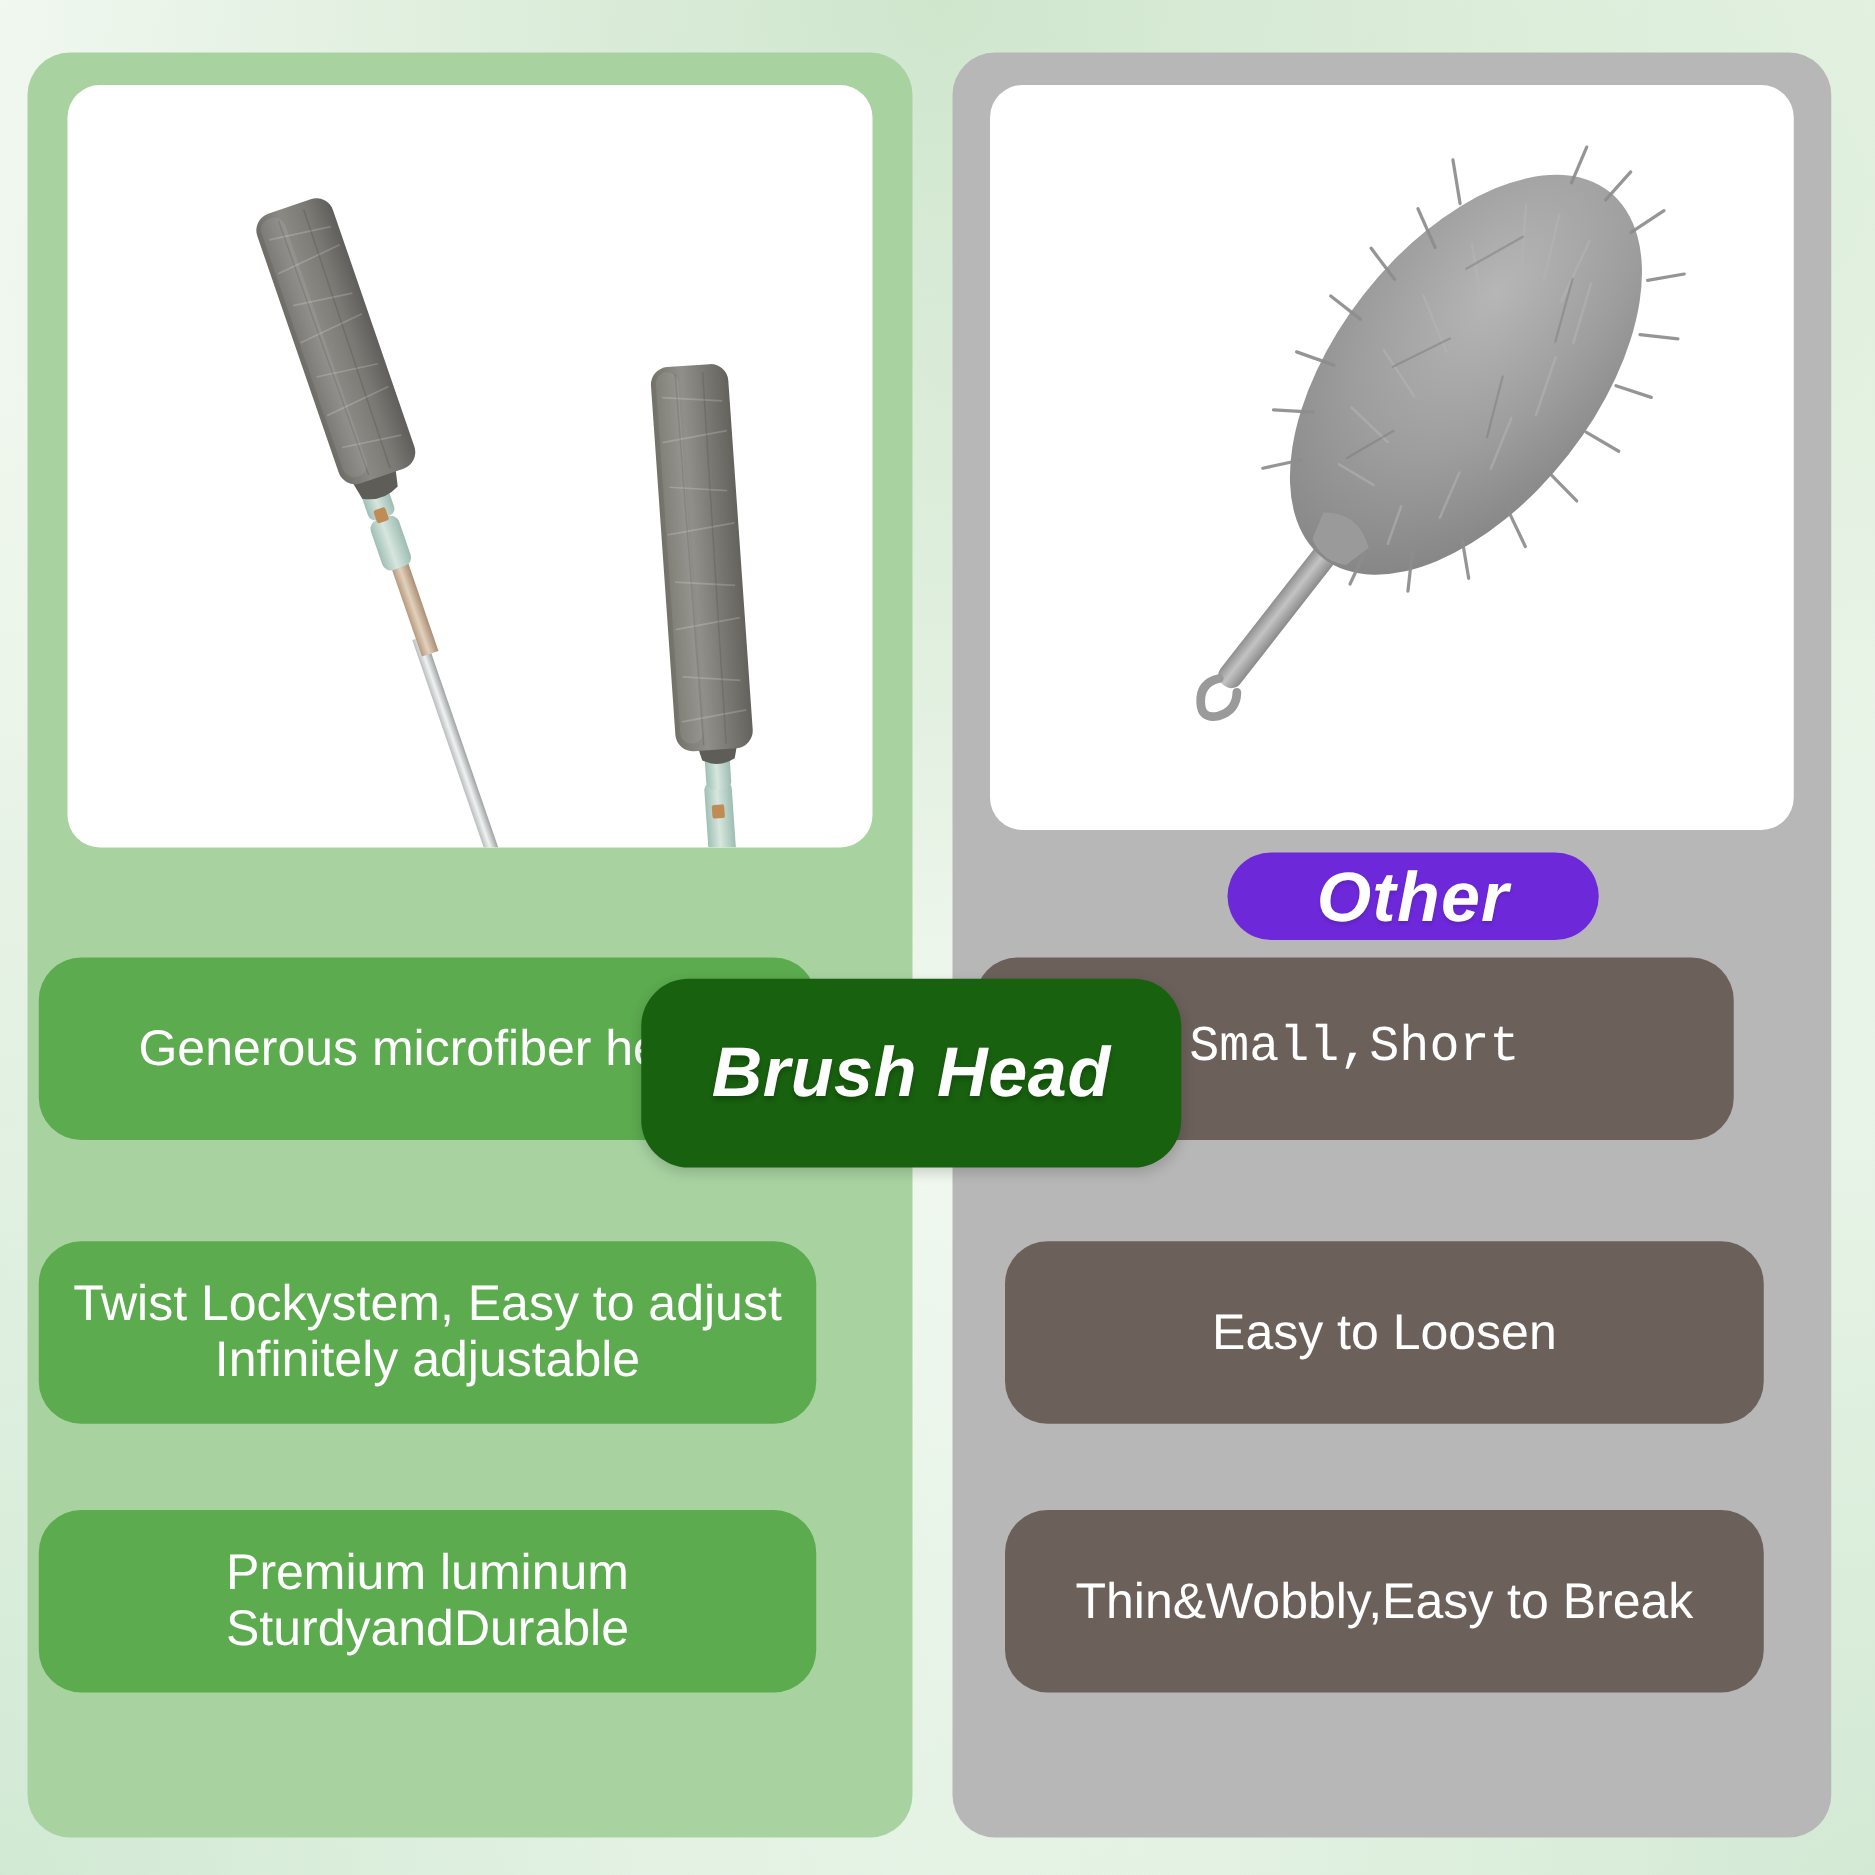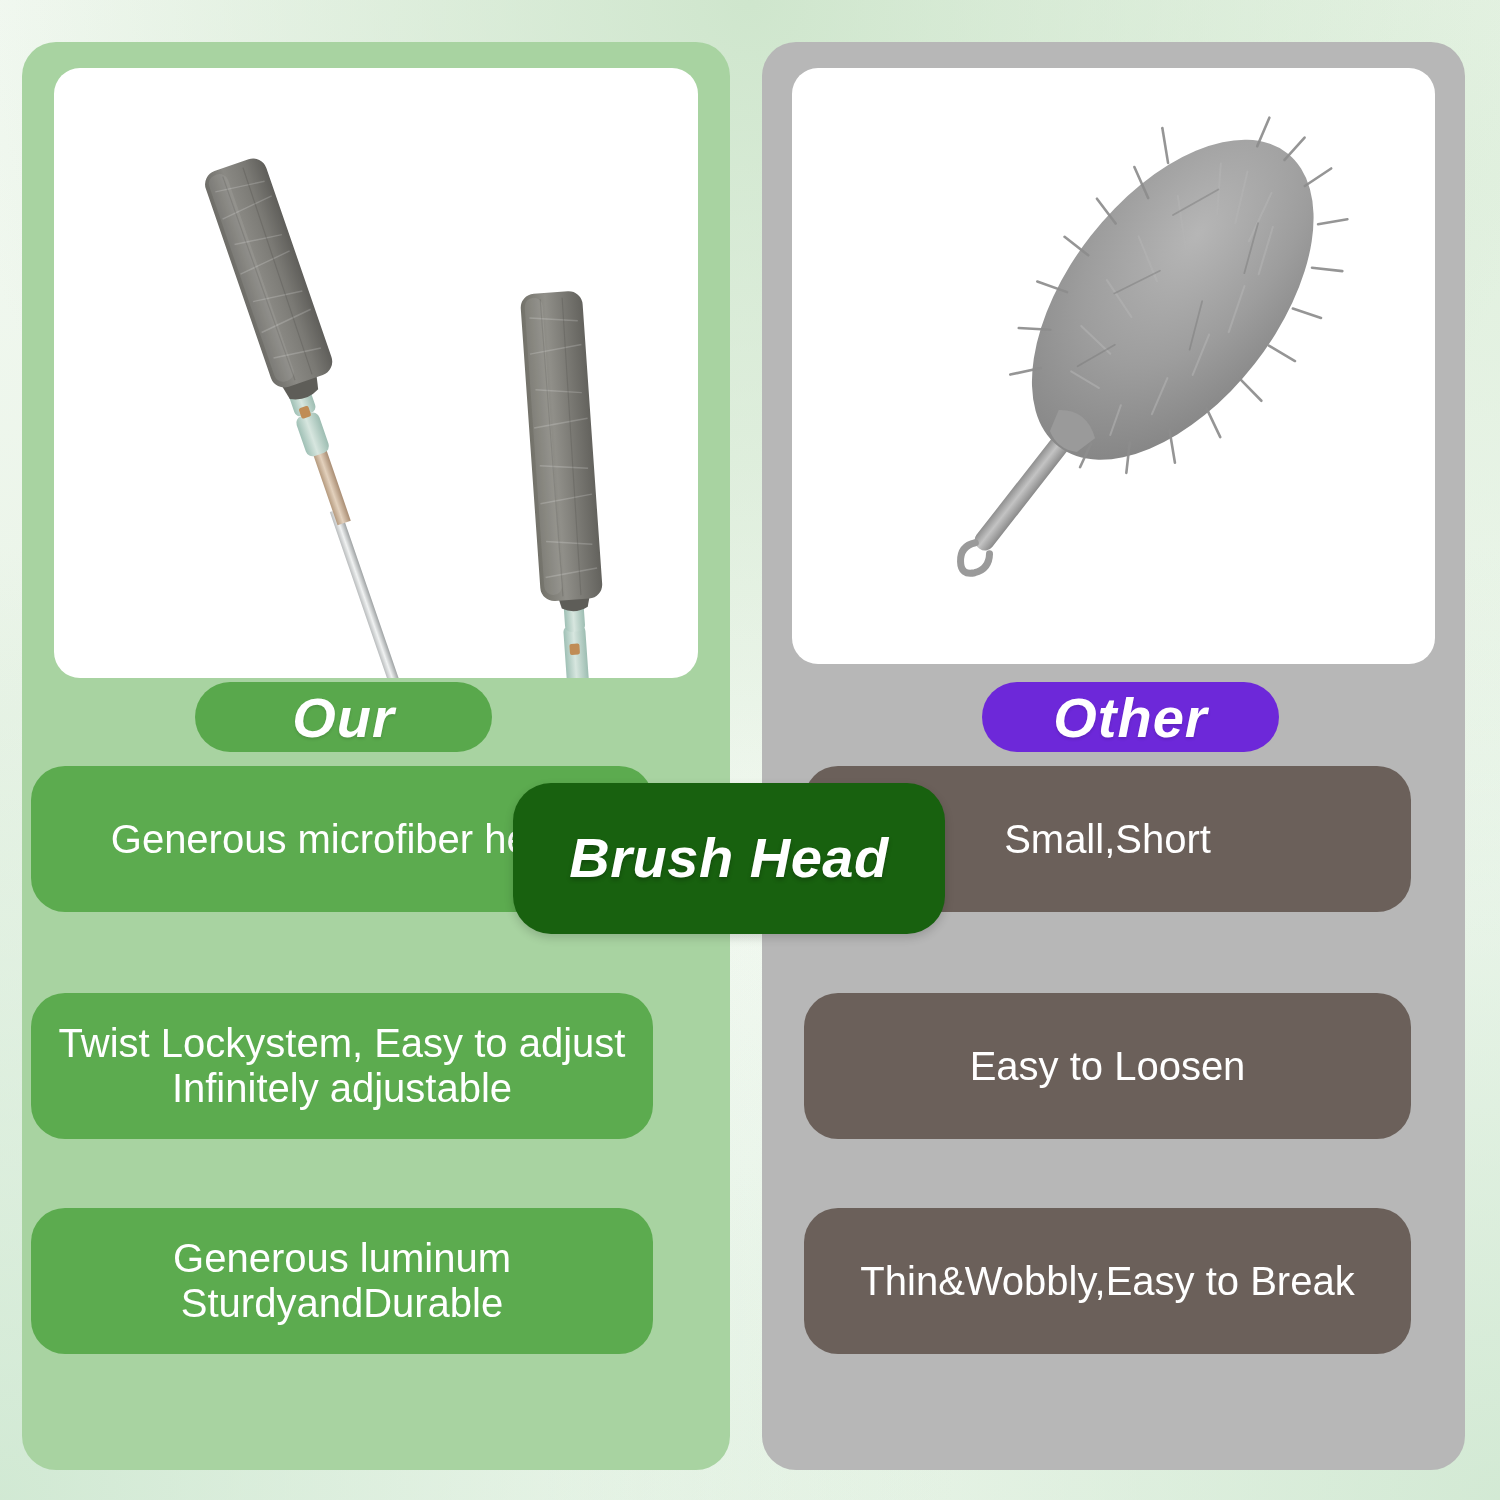--- a/index.html
+++ b/index.html
@@ -218,21 +218,20 @@
           </g>
           <g opacity="0.2" stroke="#3f3e3a" stroke-width="1.2">
             <line x1="498" y1="230" x2="500" y2="528"></line>
             <line x1="520" y1="230" x2="518" y2="528"></line>
           </g>
           <rect x="482" y="228" width="18" height="298" rx="9" fill="#ffffff" opacity="0.08"></rect>
         </g>
       </svg>
     </div>
 
-    <div class="header-pill" id="pill-our">Our</div>
   </div>
 
   <div class="panel" id="panel-other">
 
     <div class="photo-frame" id="photo-other">
       <svg class="photo-svg" viewBox="0 0 643 596">
         <defs>
           <radialGradient id="fluffGrad" cx="40%" cy="32%" r="75%">
             <stop offset="0%" stop-color="#b6b6b6"></stop>
             <stop offset="55%" stop-color="#9d9d9d"></stop>
@@ -300,22 +299,22 @@
 
           <path d="M306 372 q22 -18 46 0 l-6 22 q-17 10 -34 0 z" fill="#9a9a9a"></path>
         </g>
       </svg>
     </div>
 
     <div class="header-pill" id="pill-other">Other</div>
   </div>
 
   <div class="row-left row-1">Generous microfiber head</div>
-  <div class="row-right row-1" style="left:804px;">Small,Short</div>
+  <div class="row-right row-1" style="left:780px;font-family:Liberation Mono, monospace;">Small,Short</div>
   <div class="center-badge" id="badge-1">Brush Head</div>
 
   <div class="row-left row-2">Twist Lockystem, Easy to adjust Infinitely adjustable</div>
   <div class="row-right row-2" style="left:804px;">Easy to Loosen</div>
 
-  <div class="row-left row-3">Generous luminum SturdyandDurable</div>
+  <div class="row-left row-3">Premium luminum SturdyandDurable</div>
   <div class="row-right row-3" style="left:804px;">Thin&amp;Wobbly,Easy to Break</div>
 
 </div>
 
 </body></html>

